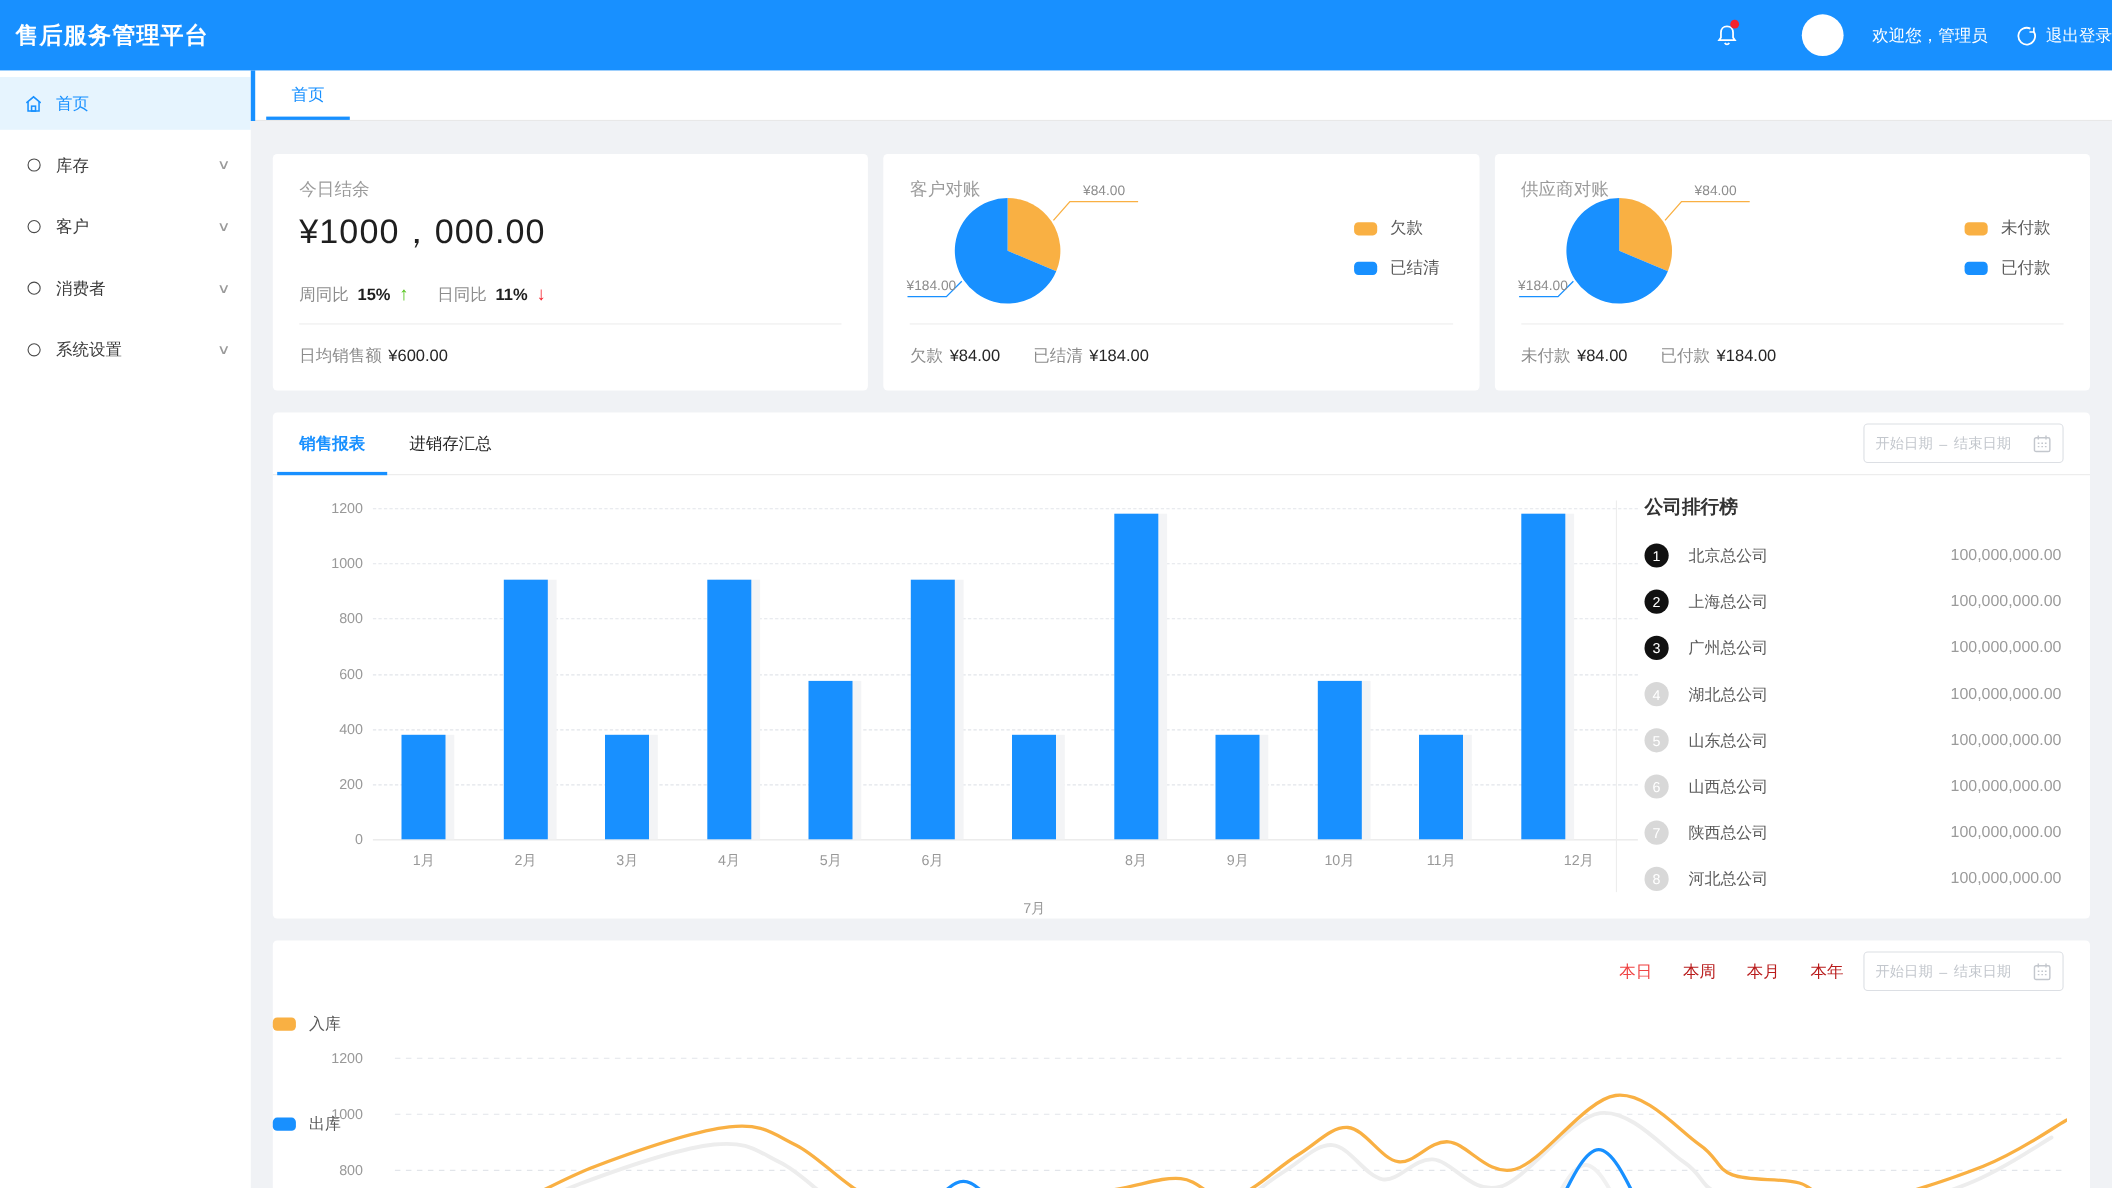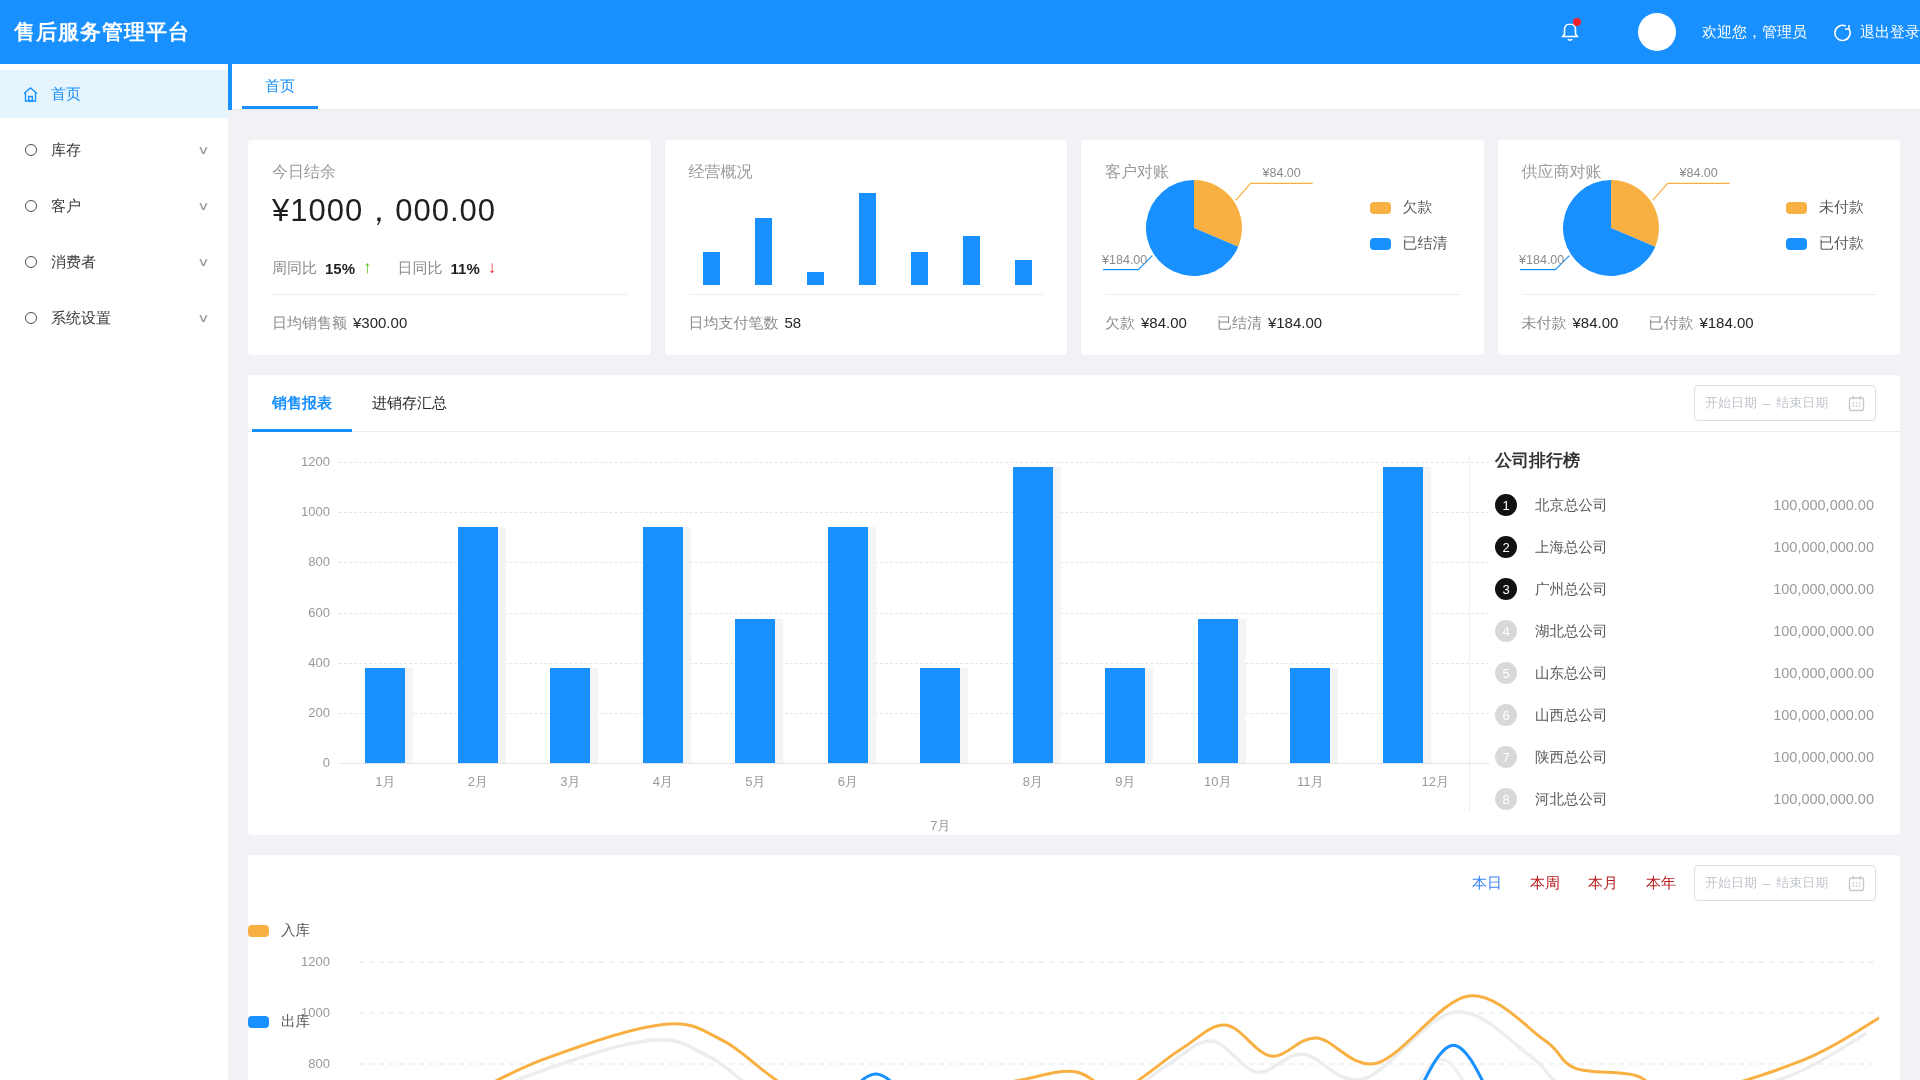--- a/index.html
+++ b/index.html
@@ -68,21 +68,21 @@
   .p-tab.active { color:#1890ff; font-weight:700; }
   .p-tab.active::after { content:''; position:absolute; left:0; right:0; bottom:-1px; height:3px; background:#1890ff; }
 
   .date-box { position:absolute; right:24px; top:10px; width:182px; height:36px; border:1px solid #dcdfe4;
     border-radius:4px; display:flex; align-items:center; padding:0 10px; gap:6px; background:#fff; cursor:pointer; }
   .date-box span { font-size:13px; color:#c3c7cd; }
   .date-box .cal { margin-left:auto; }
 
   .filters { position:absolute; right:224px; top:0; height:57px; display:flex; align-items:center; gap:28px; }
   .filter { font-size:15px; color:#b91c1c; cursor:pointer; }
-  .filter.active { color:#3b82f6; }
+  .filter.active { color:#ef4444; }
 
   
   .y-label { position:absolute; width:58px; text-align:right; font-size:13px; color:#999; }
   .gridline { position:absolute; border-top:1px dashed #e2e5ea; height:0; }
   .gridline.zero { border-top:1px solid #e4e4e4; }
   .bar-slot { position:absolute; bottom:0; height:100%; }
   .bar-shadow { position:absolute; bottom:0; width:40px; background:#f3f4f6; }
   .bar-main { position:absolute; bottom:0; width:40px; background:#1890ff; }
   .x-label { position:absolute; top:398px; text-align:center; font-size:13px; color:#999; }
 
@@ -183,40 +183,24 @@
         <span>周同比</span>
         <b>15%</b>
         <span class="arrow-up">↑</span>
         <span style="width:10px"></span>
         <span>日同比</span>
         <b>11%</b>
         <span class="arrow-down">↓</span>
       </div>
       <div class="card-divider"></div>
       <div class="card-footer">
-        <span><span>日均销售额</span><b>¥300.00</b></span>
-      </div>
-    </div>
-
-    <div class="card">
-      <div class="card-title">经营概况</div>
-      <div class="mini-bars">
-          <div class="mini-bar" style="height: 33px;"></div>
-          <div class="mini-bar" style="height: 67px;"></div>
-          <div class="mini-bar" style="height: 13px;"></div>
-          <div class="mini-bar" style="height: 92px;"></div>
-          <div class="mini-bar" style="height: 33px;"></div>
-          <div class="mini-bar" style="height: 49px;"></div>
-          <div class="mini-bar" style="height: 25px;"></div>
-        </div>
-      <div class="card-divider"></div>
-      <div class="card-footer">
-        <span><span>日均支付笔数</span><b>58</b></span>
-      </div>
-    </div>
+        <span><span>日均销售额</span><b>¥600.00</b></span>
+      </div>
+    </div>
+
 
     <div class="card">
       <div class="card-title">客户对账</div>
       <svg class="pie-svg" width="320" height="150" viewBox="0 0 320 150">
           <path d="M95,80 L95,32 A48,48 0 0 1 139.2377935797122,98.62840892826799 Z" fill="#f9b043"></path>
           <path d="M95,80 L139.2377935797122,98.62840892826799 A48,48 0 1 1 95,32 Z" fill="#1890ff"></path>
           <polyline points="136.6547094077046,52.343442293740026 151.6547094077046,35.343442293740026 213.6547094077046,35.343442293740026" fill="none" stroke="#f9b043" stroke-width="1.2"></polyline>
           <text x="182.6547094077046" y="29.343442293740026" text-anchor="middle" font-size="12.5" fill="#8c8c8c">¥84.00</text>
           <polyline points="53.34529059229544,107.65655770625999 39.34529059229544,121.65655770625999 4,121.65655770625999" fill="none" stroke="#1890ff" stroke-width="1.2"></polyline>
           <text x="25.67264529614772" y="115.65655770625999" text-anchor="middle" font-size="12.5" fill="#8c8c8c">¥184.00</text>

